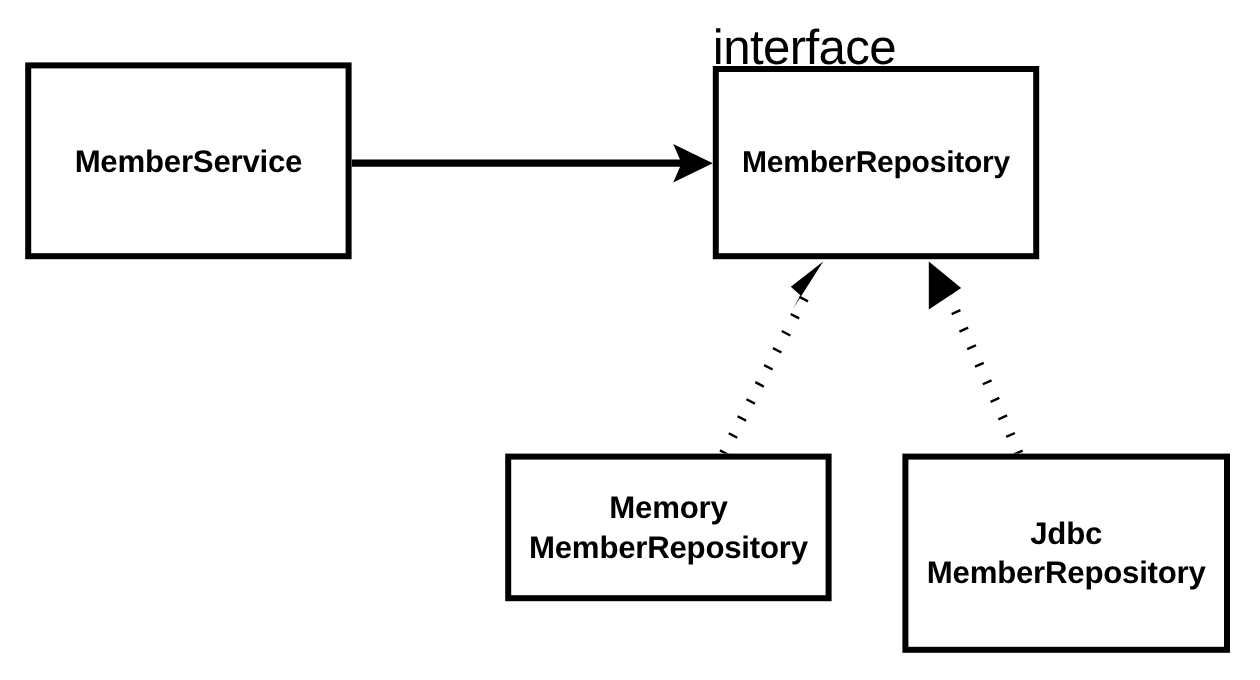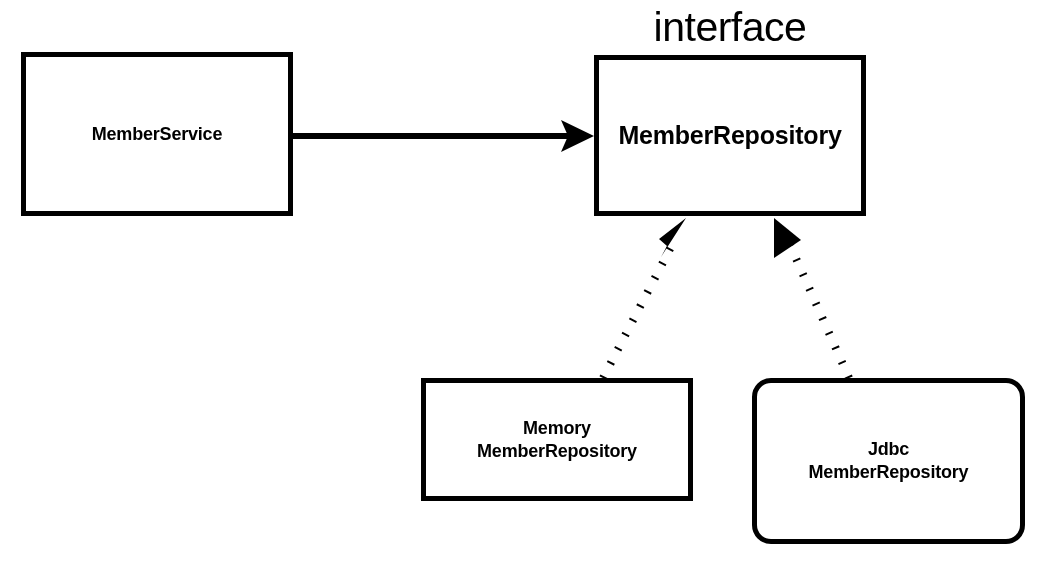--- a/index.html
+++ b/index.html
@@ -32,21 +32,21 @@
     box-sizing: border-box;
     background: #ffffff;
     border: 5px solid #000000;
     display: flex;
     align-items: center;
     justify-content: center;
     text-align: center;
   }
   .node-label {
     font-weight: bold;
-    font-size: 18px;
+    font-size: 26px;
     line-height: 1.26;
     color: #000000;
     letter-spacing: -0.2px;
     white-space: pre-line;
   }
   
   #node-member-service {
     left: 21px;
     top: 52px;
     width: 272px;
@@ -59,43 +59,41 @@
     width: 272px;
     height: 161px;
   }
   #node-member-repository .node-label {
     font-size: 25px;
   }
   
   #interface-stereotype {
     position: absolute;
     left: 594px;
-    top: 6px;
+    top: 18px;
     width: 272px;
-    text-align: center;
     font-size: 41px;
     font-weight: normal;
     line-height: 1.05;
     color: #000000;
     letter-spacing: -0.5px;
   }
   
   #node-memory-member-repository {
     left: 421px;
     top: 378px;
     width: 272px;
     height: 123px;
   }
   
   #node-jdbc-member-repository {
     left: 752px;
     top: 378px;
     width: 273px;
     height: 166px;
-    border-radius: 19px;
   }
 </style>
 </head>
 <body>
 
 <div id="diagram-canvas">
 
   <svg class="edge-layer" viewBox="0 0 1050 567" width="1050" height="567" xmlns="http://www.w3.org/2000/svg">
 
     <g>

